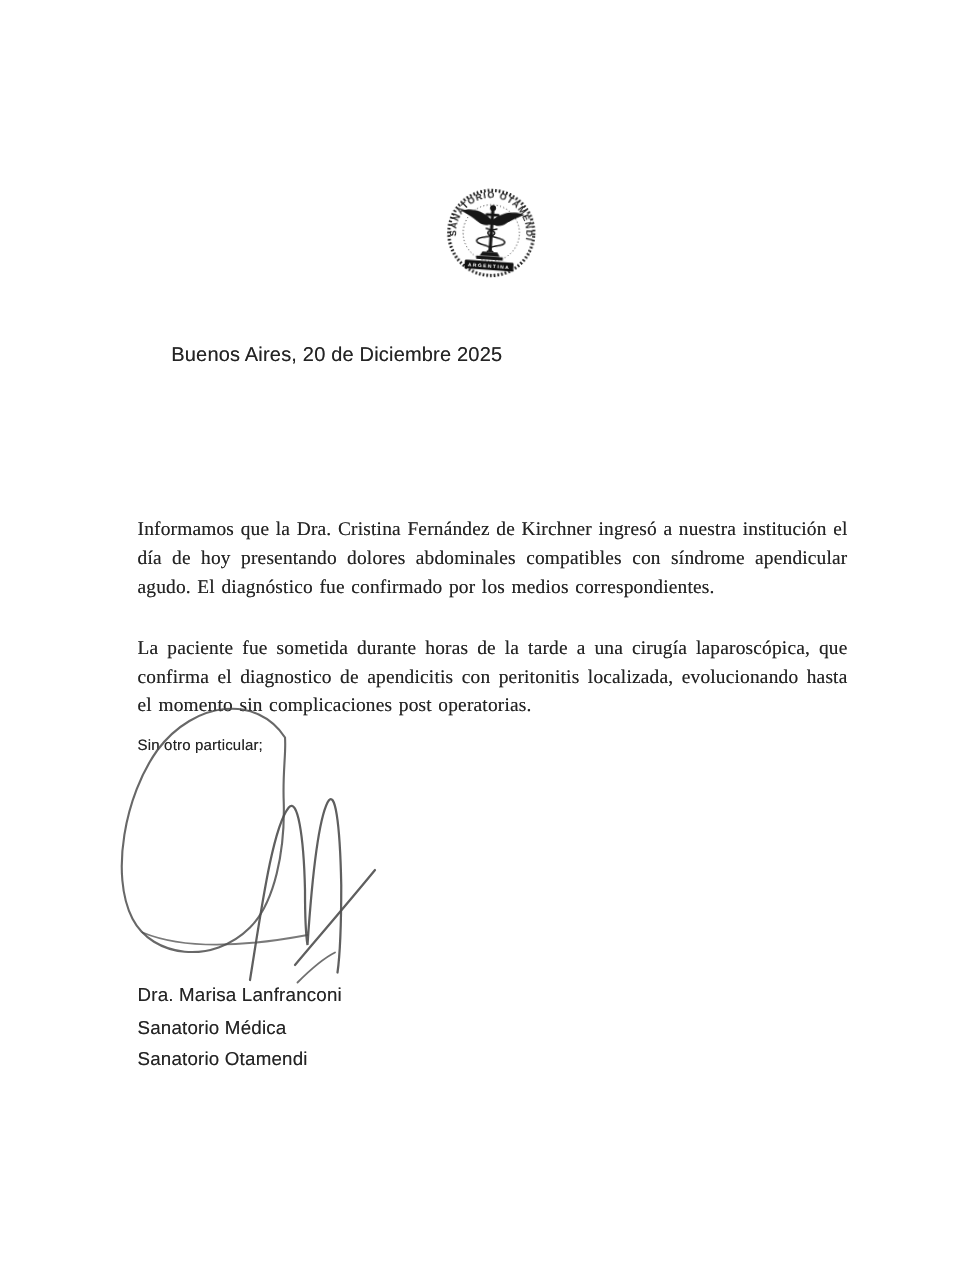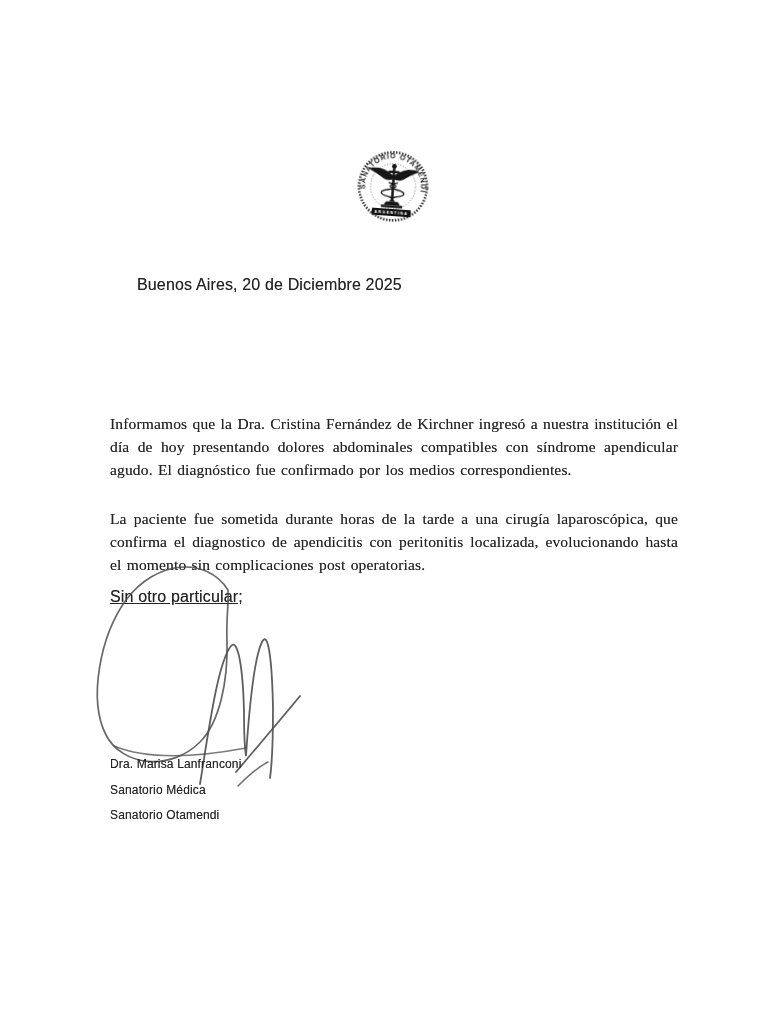--- a/index.html
+++ b/index.html
@@ -36,38 +36,38 @@
     font-size: 15.5px;
     line-height: 23px;
     letter-spacing: 0.15px;
     text-shadow: 0 0 0.45px rgba(20,20,20,0.55);
   }
   .date-line   { top: 273px; font-size: 16px; margin-left: 27px; }
   .salutation  { top: 342px; font-size: 16px; }
   .para        { text-align: justify; word-spacing: 1.2px; font-family: Liberation Serif, serif; }
   .para-1      { top: 396px; }
   .para-2      { top: 483px; margin-top: 24px; }
-  .closing     { top: 585px; font-size: 16px; text-decoration: underline; }
+  .closing     { top: 585px; font-size: 12px; }
 
   
   .signature {
     position: absolute;
     left: 78px;
     top: 550px;
     width: 248px;
     height: 250px;
     pointer-events: none;
   }
   .signature svg { width: 100%; height: 100%; display: block; }
 
   .sig-block {
     position: absolute;
     left: 110px;
-    top: 752px;
-    font-size: 12px;
+    top: 784px;
+    font-size: 15px;
     line-height: 25.5px;
     letter-spacing: 0.15px;
     text-shadow: 0 0 0.45px rgba(20,20,20,0.5);
   }
   .sig-block div { white-space: nowrap; }
 </style>
 </head>
 <body>
 
 <div class="page">

